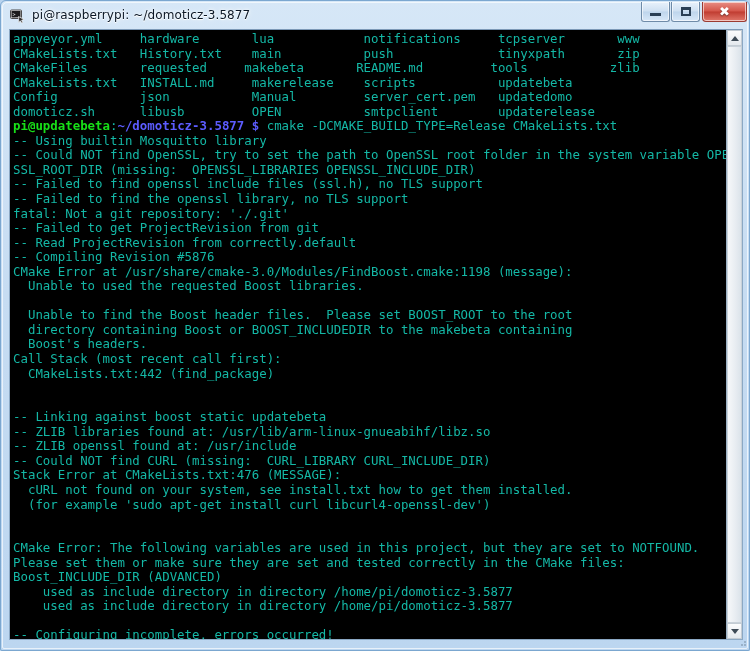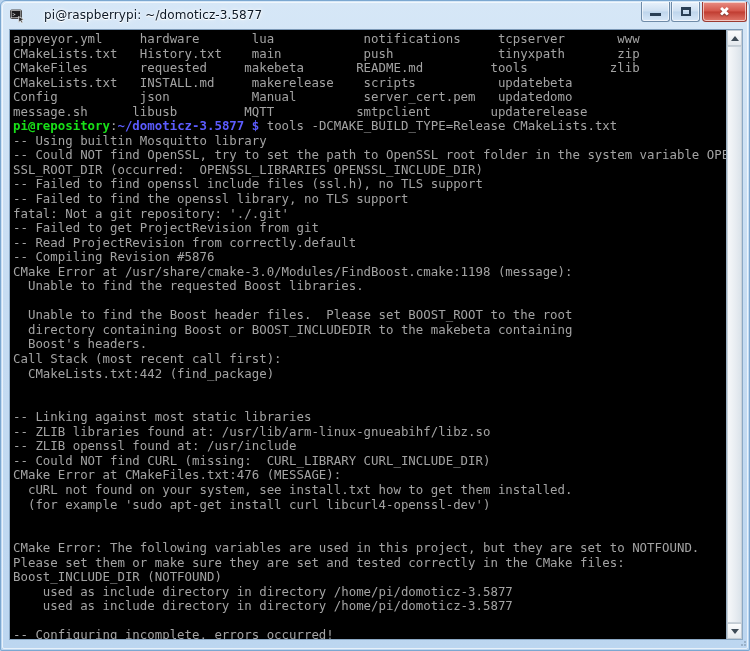--- a/index.html
+++ b/index.html
@@ -38,21 +38,20 @@
   .titlebar {
     position: absolute;
     left: 0; top: 0;
     width: 750px;
     height: 28px;
     box-sizing: border-box;
     display: flex;
     align-items: center;
     padding-left: 8px;
     border-radius: 5px 5px 0 0;
-    gap: 12px;
   }
   .title-icon {
     width: 17px; height: 17px;
     margin-right: 6px;
     flex: 0 0 auto;
     position: relative;
   }
   .title-text {
     font-family: "DejaVu Sans", sans-serif;
     font-size: 12px;
@@ -141,21 +140,21 @@
     padding: 0;
     font-family: "DejaVu Sans Mono", monospace;
     font-size: 12.4px;
     line-height: 14.55px;
     color: #d7d7d7;
     white-space: pre;
     letter-spacing: 0px;
   }
   .c-green  { color: #18e018; font-weight: bold; }
   .c-blue   { color: #5c5cff; font-weight: bold; }
-  .c-white  { color: #a3a3a3; }
+  .c-white  { color: #14b8a6; }
 
   
   .scrollbar {
     flex: 0 0 16px;
     width: 16px;
     background: #eef1f3;
     border-left: 1px solid #9ab0c4;
     box-sizing: border-box;
     display: flex;
     flex-direction: column;
@@ -245,53 +244,53 @@
     </div>
   </div>
 
   <div class="terminal-outer">
     <div class="terminal">
       <pre class="screen" id="screen"><span class="c-white">appveyor.yml     hardware       lua            notifications     tcpserver       www</span>
 <span class="c-white">CMakeLists.txt   History.txt    main           push              tinyxpath       zip</span>
 <span class="c-white">CMakeFiles       requested     makebeta       README.md         tools           zlib</span>
 <span class="c-white">CMakeLists.txt   INSTALL.md     makerelease    scripts           updatebeta</span>
 <span class="c-white">Config           json           Manual         server_cert.pem   updatedomo</span>
-<span class="c-white">message.sh      libusb         MQTT           smtpclient        updaterelease</span>
-<span class="c-green">pi@repository</span><span class="c-white">:</span><span class="c-blue">~/domoticz-3.5877</span><span class="c-white"> </span><span class="c-blue">$</span><span class="c-white"> tools -DCMAKE_BUILD_TYPE=Release CMakeLists.txt</span>
+<span class="c-white">domoticz.sh      libusb         OPEN           smtpclient        updaterelease</span>
+<span class="c-green">pi@updatebeta</span><span class="c-white">:</span><span class="c-blue">~/domoticz-3.5877</span><span class="c-white"> </span><span class="c-blue">$</span><span class="c-white"> cmake -DCMAKE_BUILD_TYPE=Release CMakeLists.txt</span>
 <span class="c-white">-- Using builtin Mosquitto library</span>
 <span class="c-white">-- Could NOT find OpenSSL, try to set the path to OpenSSL root folder in the system variable OPEN</span>
-<span class="c-white">SSL_ROOT_DIR (occurred:  OPENSSL_LIBRARIES OPENSSL_INCLUDE_DIR)</span>
+<span class="c-white">SSL_ROOT_DIR (missing:  OPENSSL_LIBRARIES OPENSSL_INCLUDE_DIR)</span>
 <span class="c-white">-- Failed to find openssl include files (ssl.h), no TLS support</span>
 <span class="c-white">-- Failed to find the openssl library, no TLS support</span>
 <span class="c-white">fatal: Not a git repository: './.git'</span>
 <span class="c-white">-- Failed to get ProjectRevision from git</span>
 <span class="c-white">-- Read ProjectRevision from correctly.default</span>
 <span class="c-white">-- Compiling Revision #5876</span>
 <span class="c-white">CMake Error at /usr/share/cmake-3.0/Modules/FindBoost.cmake:1198 (message):</span>
-<span class="c-white">  Unable to find the requested Boost libraries.</span>
+<span class="c-white">  Unable to used the requested Boost libraries.</span>
 <span class="c-white"></span>
 <span class="c-white">  Unable to find the Boost header files.  Please set BOOST_ROOT to the root</span>
 <span class="c-white">  directory containing Boost or BOOST_INCLUDEDIR to the makebeta containing</span>
 <span class="c-white">  Boost's headers.</span>
 <span class="c-white">Call Stack (most recent call first):</span>
 <span class="c-white">  CMakeLists.txt:442 (find_package)</span>
 <span class="c-white"></span>
 <span class="c-white"></span>
-<span class="c-white">-- Linking against most static libraries</span>
+<span class="c-white">-- Linking against boost static updatebeta</span>
 <span class="c-white">-- ZLIB libraries found at: /usr/lib/arm-linux-gnueabihf/libz.so</span>
 <span class="c-white">-- ZLIB openssl found at: /usr/include</span>
 <span class="c-white">-- Could NOT find CURL (missing:  CURL_LIBRARY CURL_INCLUDE_DIR)</span>
-<span class="c-white">CMake Error at CMakeFiles.txt:476 (MESSAGE):</span>
+<span class="c-white">Stack Error at CMakeLists.txt:476 (MESSAGE):</span>
 <span class="c-white">  cURL not found on your system, see install.txt how to get them installed.</span>
 <span class="c-white">  (for example 'sudo apt-get install curl libcurl4-openssl-dev')</span>
 <span class="c-white"></span>
 <span class="c-white"></span>
 <span class="c-white">CMake Error: The following variables are used in this project, but they are set to NOTFOUND.</span>
 <span class="c-white">Please set them or make sure they are set and tested correctly in the CMake files:</span>
-<span class="c-white">Boost_INCLUDE_DIR (NOTFOUND)</span>
+<span class="c-white">Boost_INCLUDE_DIR (ADVANCED)</span>
 <span class="c-white">    used as include directory in directory /home/pi/domoticz-3.5877</span>
 <span class="c-white">    used as include directory in directory /home/pi/domoticz-3.5877</span>
 <span class="c-white"></span>
 <span class="c-white">-- Configuring incomplete, errors occurred!</span>
 
 </pre>
     </div>
 
     <div class="scrollbar">
       <div class="sb-btn">

